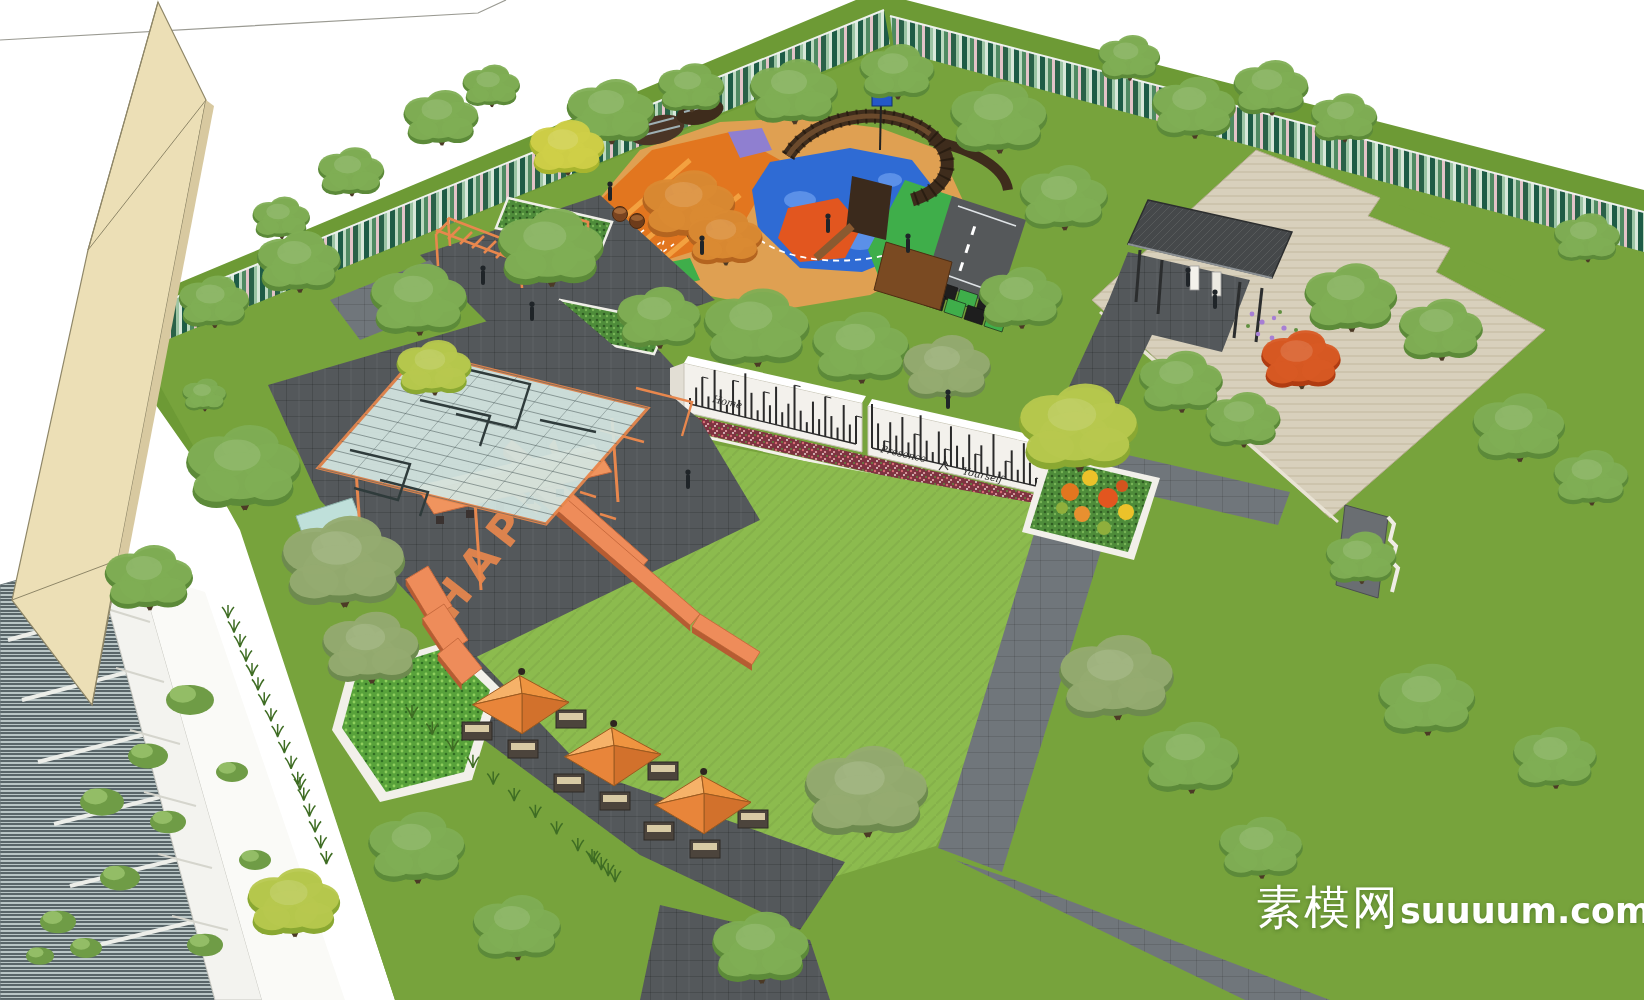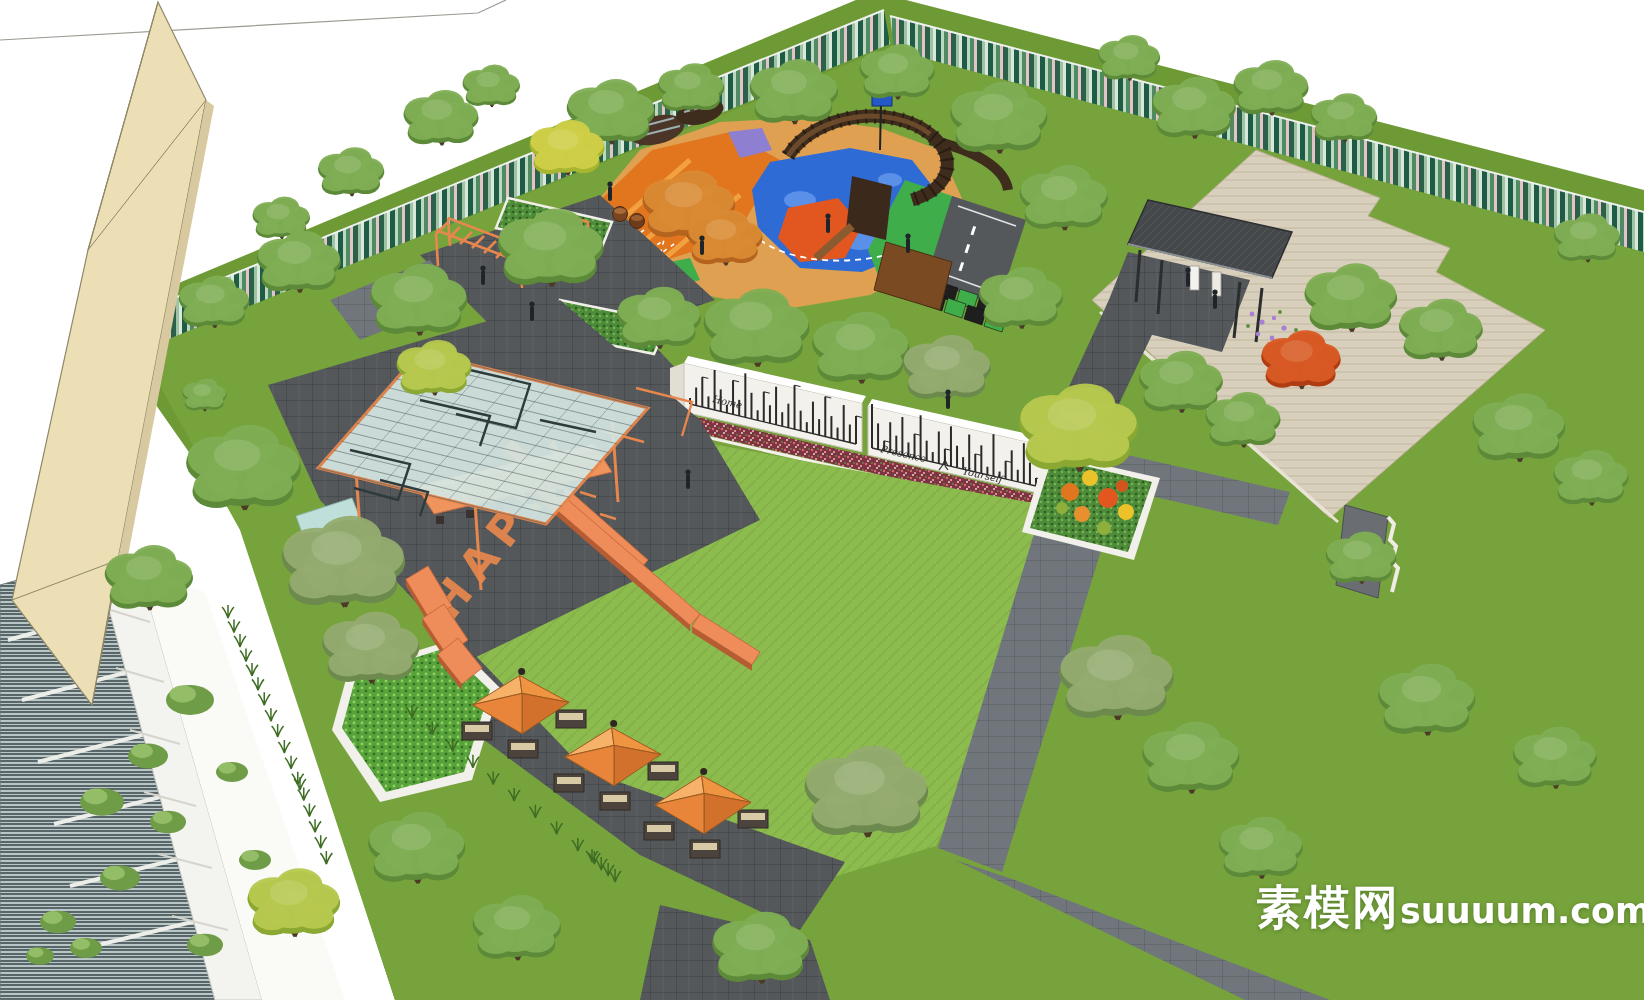--- a/index.html
+++ b/index.html
@@ -4,21 +4,21 @@
 <style>
   html,body{margin:0;padding:0;background:#ffffff;}
   .canvas{position:relative;width:1644px;height:1000px;background:var(--sky,#fff);
           overflow:hidden;font-family:"DejaVu Sans",sans-serif;}
   svg{position:absolute;left:0;top:0;}
   .happy{font-family:"DejaVu Sans",sans-serif;font-weight:bold;font-size:44px;
          letter-spacing:10px;fill:var(--orange);opacity:.92;}
   .mural-word{font-family:"DejaVu Serif",serif;font-style:italic;font-size:10px;fill:#2c2c2c;}
   .watermark{position:absolute;left:1256px;top:884px;color:#ffffff;white-space:nowrap;
              text-shadow:0 1px 4px rgba(40,70,20,.45);line-height:1;}
-  .watermark .cn{font-size:46px;font-weight:bold;letter-spacing:2px;}
+  .watermark .cn{font-size:46px;font-weight:normal;letter-spacing:2px;}
   .watermark .latin{font-size:35px;font-weight:bold;}
 </style>
 </head>
 <body>
 
 <div class="canvas">
 <svg width="1644" height="1000" viewBox="0 0 1644 1000">
 <defs>
   <pattern id="forest" width="26" height="42" patternUnits="userSpaceOnUse">
     <rect width="26" height="42" fill="#2f6b4f"></rect>

